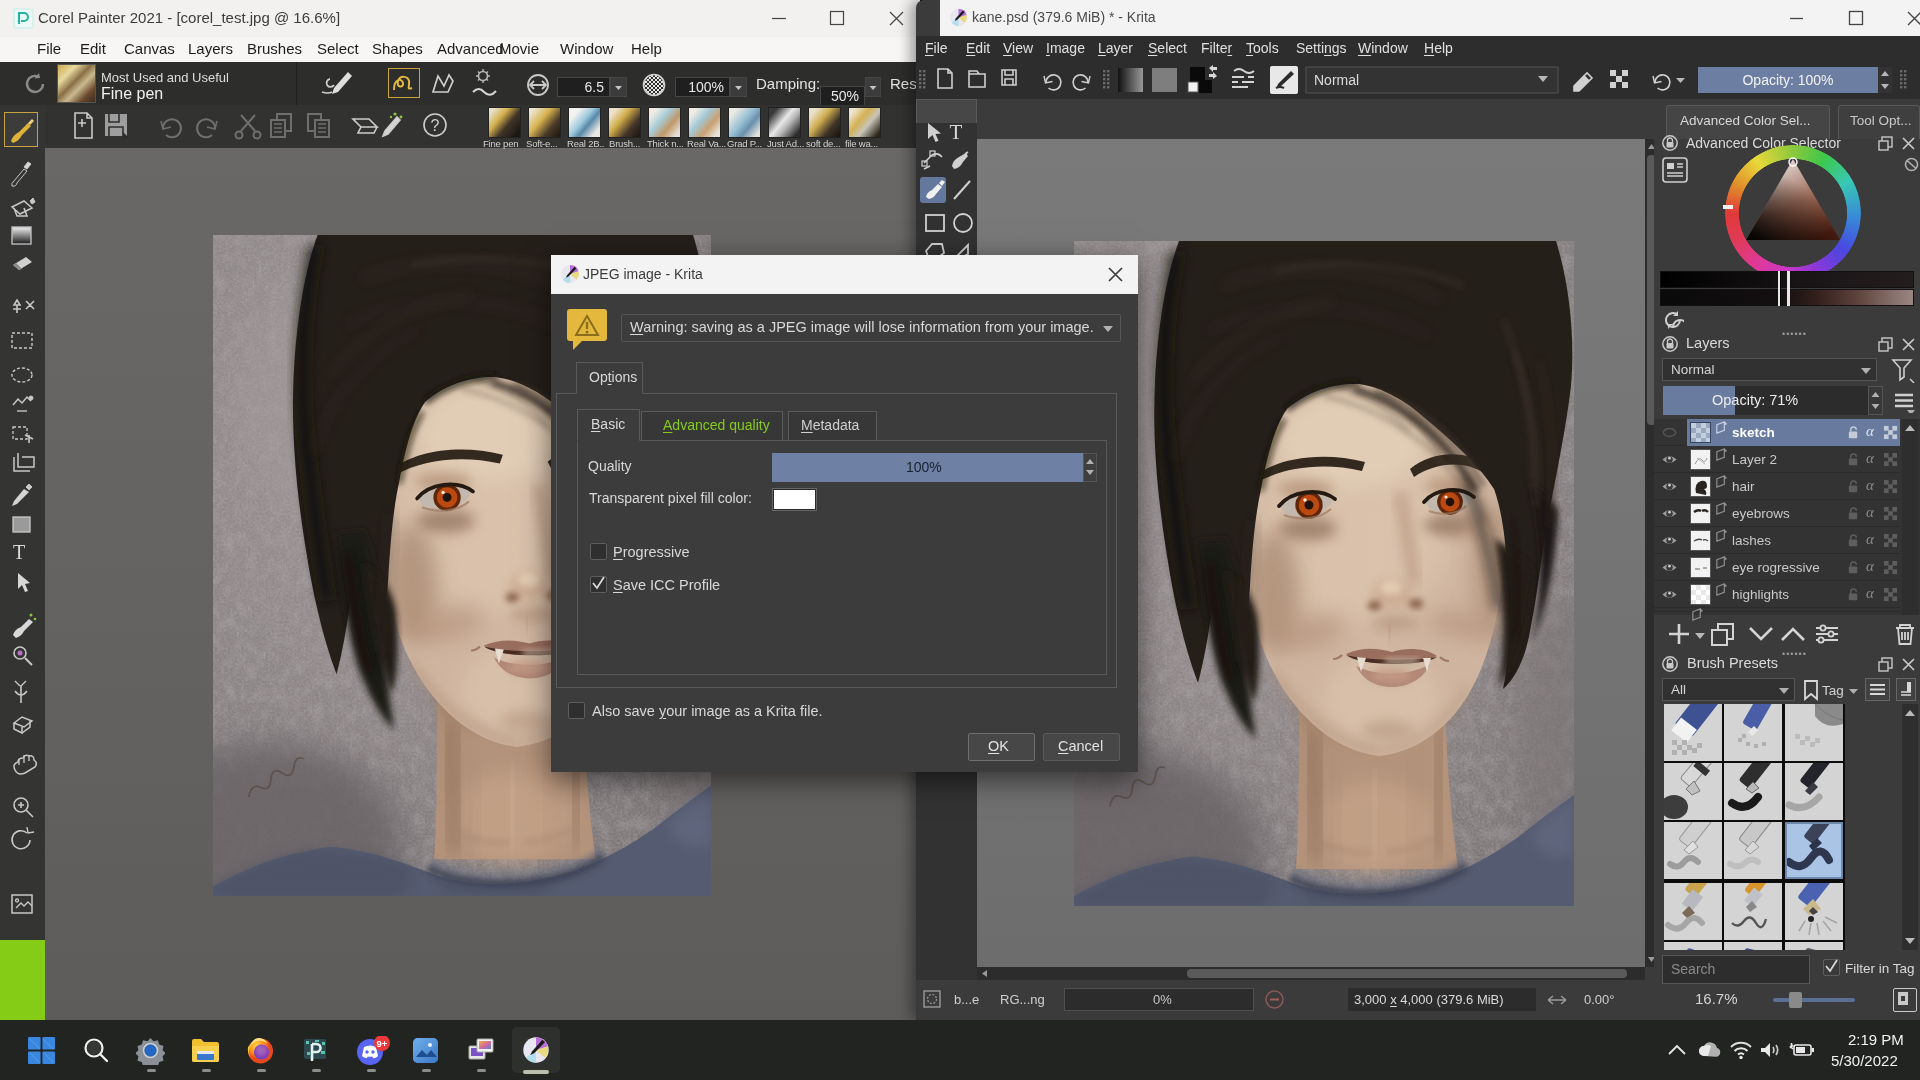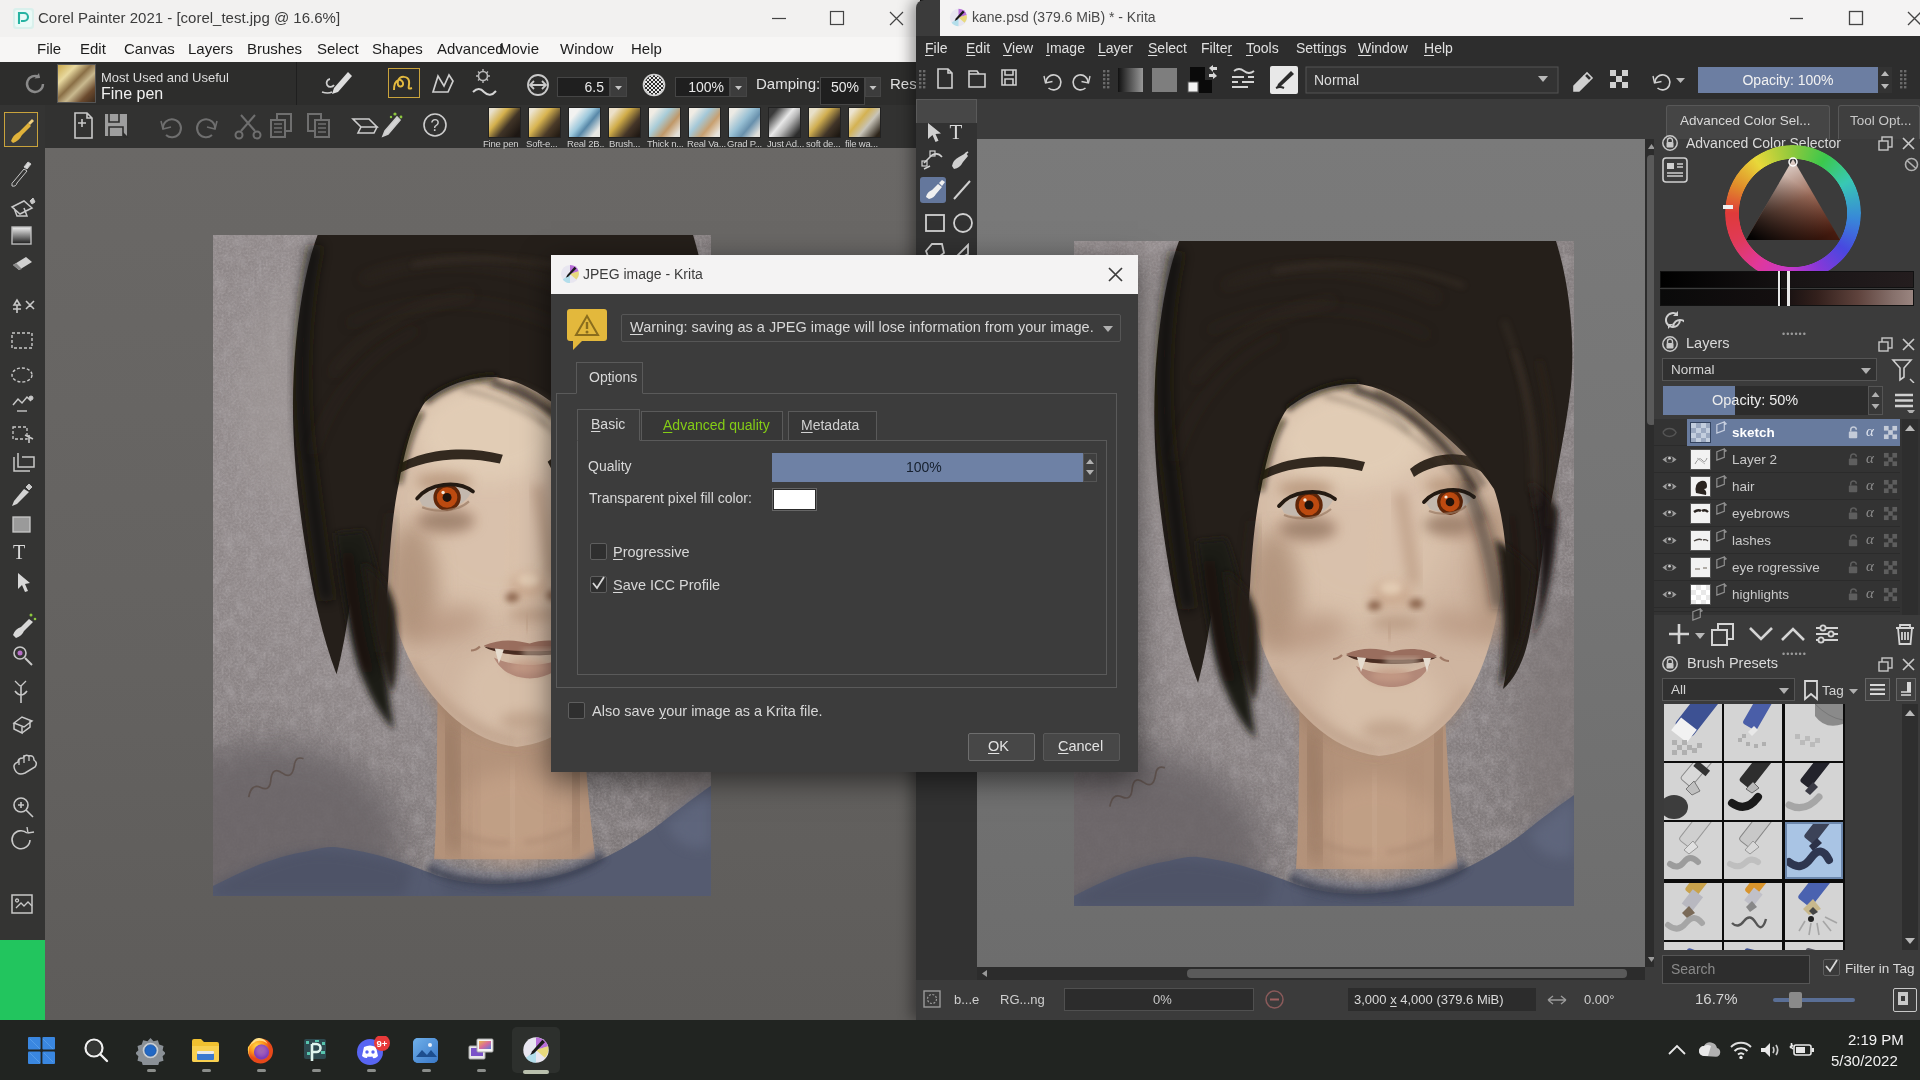--- a/index.html
+++ b/index.html
@@ -1,20 +1,20 @@
 <!DOCTYPE html>
 <html><head>
 <meta charset="utf-8">
 <style>
 * { margin:0; padding:0; box-sizing:border-box; }
 html,body { width:1920px; height:1080px; overflow:hidden; background:#000; }
 body { font-family:"Liberation Sans", sans-serif; position:relative; }
 
 
-#corel { position:absolute; left:0; top:0; width:920px; height:1020px; background:#22c55e;padding-left:21px; }
+#corel { position:absolute; left:0; top:0; width:920px; height:1020px; background:#84cc16;padding-left:21px; }
 #corel-title { position:absolute; left:0; top:0; width:920px; height:37px; background:#f2f1f0; }
 #corel-title .ttl { position:absolute; left:38px; top:9px; font-size:15px; color:#3c3c3c; }
 #corel-menu { position:absolute; left:0; top:37px; width:920px; height:25px; background:#f7f6f5; font-size:15px; color:#1c1c1c; }
 #corel-menu > span { position:absolute; top:3px; }
 #corel-prop { position:absolute; left:0; top:62px; width:920px; height:43px; background:#2d2d2c; }
 #corel-iconbar { position:absolute; left:45px; top:105px; width:875px; height:43px; background:#323231; }
 #corel-toolstrip { position:absolute; left:0; top:105px; width:45px; height:835px; background:#343433; }
 #corel-canvas { position:absolute; left:45px; top:148px; width:875px; height:872px; background:linear-gradient(180deg,#6a6866 0%,#646260 60%,#5e5c5a 100%); }
 
 
@@ -296,21 +296,21 @@
         </defs>
         <circle cx="13" cy="12" r="10.5" fill="url(#cpk)" stroke="#cfcfcf" stroke-width="1.6"></circle>
       </svg>
     <div style="position:absolute;left:675px;top:15px;width:55px;height:20px;background:#1f1f1f;border:1px solid #454545">
         <span style="position:absolute;right:5px;top:1px;font-size:14px;color:#e8e8e8">100%</span>
       </div>
     <div style="position:absolute;left:730px;top:15px;width:17px;height:20px;background:#3c3c3c;border:1px solid #454545"><svg width="15" height="18">
           <path d="M4 8 l3.5 4 3.5 -4 z" fill="#c4c4c4"></path>
         </svg></div>
     <span style="position:absolute;left:756px;top:13px;font-size:15px;color:#e2e2e2">Damping:</span>
-    <div style="position:absolute;left:820px;top:15px;width:45px;height:28px;background:#1f1f1f;border:1px solid #454545">
+    <div style="position:absolute;left:820px;top:24px;width:45px;height:28px;background:#1f1f1f;border:1px solid #454545">
         <span style="position:absolute;right:5px;top:1px;font-size:14px;color:#e8e8e8">50%</span>
       </div>
     <div style="position:absolute;left:865px;top:15px;width:16px;height:20px;background:#3c3c3c;border:1px solid #454545"><svg width="14" height="18">
           <path d="M3.5 8 l3.5 4 3.5 -4 z" fill="#c4c4c4"></path>
         </svg></div>
     <span style="position:absolute;left:890px;top:13px;font-size:15px;color:#e2e2e2">Resa</span>
   </div>
   <div id="corel-iconbar">
     <svg style="position:absolute;left:0;top:0" width="875" height="43" viewBox="0 0 875 43">
       <g stroke="#c9c9c9" stroke-width="1.6" fill="none">
@@ -678,21 +678,21 @@
         <svg style="position:absolute;right:4px;top:8px" width="12" height="8">
           <path d="M1 1 l5 6 5-6 z" fill="#b0b0b0"></path>
         </svg>
       </div>
     <svg style="position:absolute;left:237px;top:258px" width="24" height="26">
         <path d="M2 3 h18 l-7 8 v9 l-4 3 v-12 z" fill="none" stroke="#cfcfcf" stroke-width="1.6"></path>
         <path d="M19 22 l4 4" stroke="#cfcfcf" stroke-width="1.4"></path>
       </svg>
     <div style="position:absolute;left:9px;top:287px;width:205px;height:29px;background:#2c2c2c"></div>
     <div style="position:absolute;left:9px;top:287px;width:72px;height:29px;background:#697ca0"></div>
-    <span style="position:absolute;left:58px;top:293px;font-size:14.5px;color:#ececec">Opacity:  50%</span>
+    <span style="position:absolute;left:58px;top:293px;font-size:14.5px;color:#ececec">Opacity:  71%</span>
     <div style="position:absolute;left:214px;top:287px;width:15px;height:29px;background:#383838;border:1px solid #555"><svg width="13" height="27">
           <path d="M2.5 10 l4-5 4 5 z M2.5 17 l4 5 4-5 z" fill="#b0b0b0"></path>
         </svg></div>
     <svg style="position:absolute;left:239px;top:292px" width="22" height="22">
         <path d="M2 4 h18 M2 9.5 h18 M2 15 h18" stroke="#d0d0d0" stroke-width="2.6"></path>
         <path d="M14 19 l4 5 4-5 z" fill="#b0b0b0"></path>
       </svg>
     <div id="layerlist">
       <div class="lrow" style="top:0">
         <div style="position:absolute;left:33px;top:0;width:213px;height:27px;background:#687b9e"></div>

